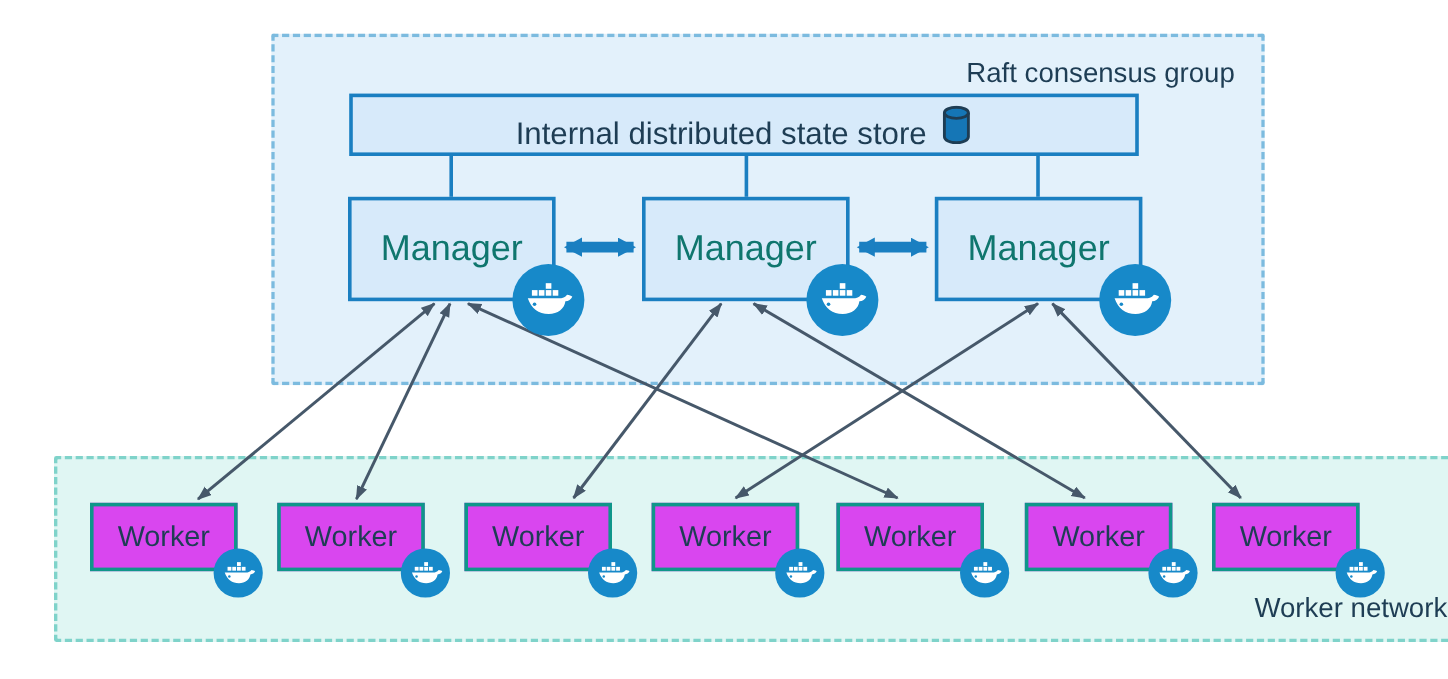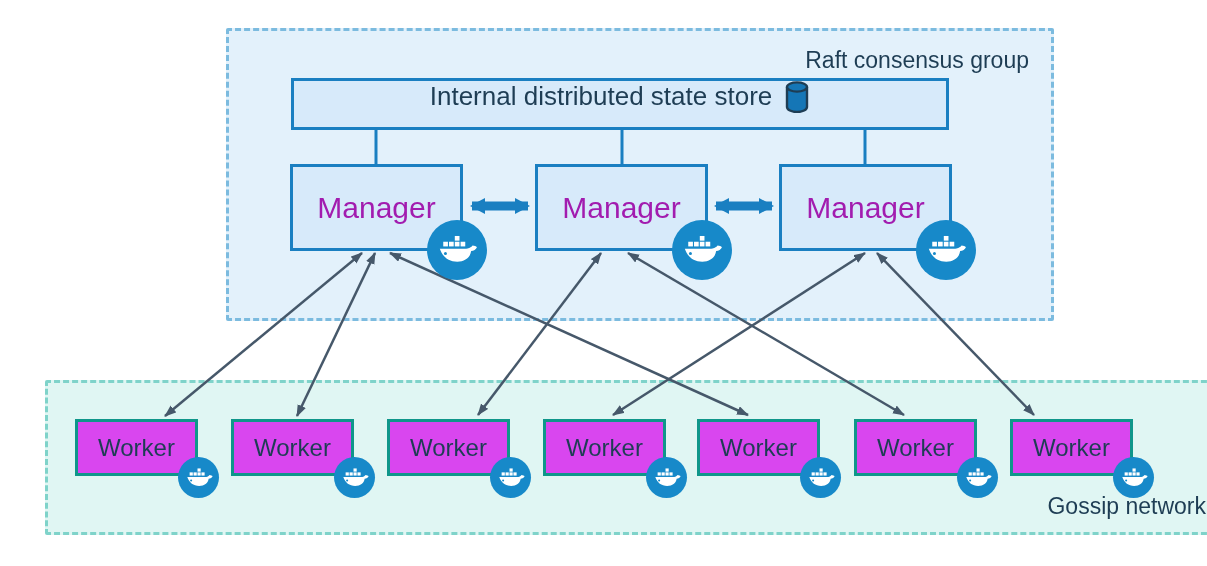--- a/index.html
+++ b/index.html
@@ -20,29 +20,29 @@
     font-size:23px;color:#1e3d54;
   }
   .gossip-label{
     position:absolute;bottom:12px;right:16px;
     font-size:23px;color:#1e3d54;
   }
 
   .store-box{
     position:absolute;left:259px;top:78px;width:658px;height:52px;
     box-sizing:border-box;background:#d7eafa;border:3px solid #1a7fc1;
-    display:flex;align-items:flex-start;justify-content:center;gap:12px;
+    display:flex;align-items:flex-end;justify-content:center;gap:12px;
     font-size:26px;color:#1e3d54;
   }
 
   .manager-box{
     position:absolute;top:164px;width:173px;height:87px;
     box-sizing:border-box;background:#d7eafa;border:3px solid #1a7fc1;
     display:flex;align-items:center;justify-content:center;
-    font-size:30px;color:#a21caf;
+    font-size:30px;color:#0f766e;
   }
   .m1{left:258px;} .m2{left:503px;} .m3{left:747px;}
 
   .worker-box{
     position:absolute;top:419px;width:123px;height:57px;
     box-sizing:border-box;background:#d946ef;border:3px solid #0f968a;
     display:flex;align-items:center;justify-content:center;
     font-size:24px;color:#1e3d54;
   }
 
@@ -60,21 +60,21 @@
 </head>
 <body>
 
 <div class="canvas">
 
   <div class="group-box raft-box z1">
     <div class="raft-label">Raft consensus group</div>
   </div>
 
   <div class="group-box gossip-box z1">
-    <div class="gossip-label">Gossip network</div>
+    <div class="gossip-label">Worker network</div>
   </div>
 
   <div class="store-box z2">
     <span>Internal distributed state store</span>
     <span>
       <svg width="26" height="32" viewBox="0 0 26 32">
         <path d="M3 6 v20 a10 5 0 0 0 20 0 v-20" fill="#1576b6" stroke="#1e3d54" stroke-width="2.4"></path>
         <ellipse cx="13" cy="6" rx="10" ry="4.6" fill="#1576b6" stroke="#1e3d54" stroke-width="2.4"></ellipse>
       </svg>
     </span>

